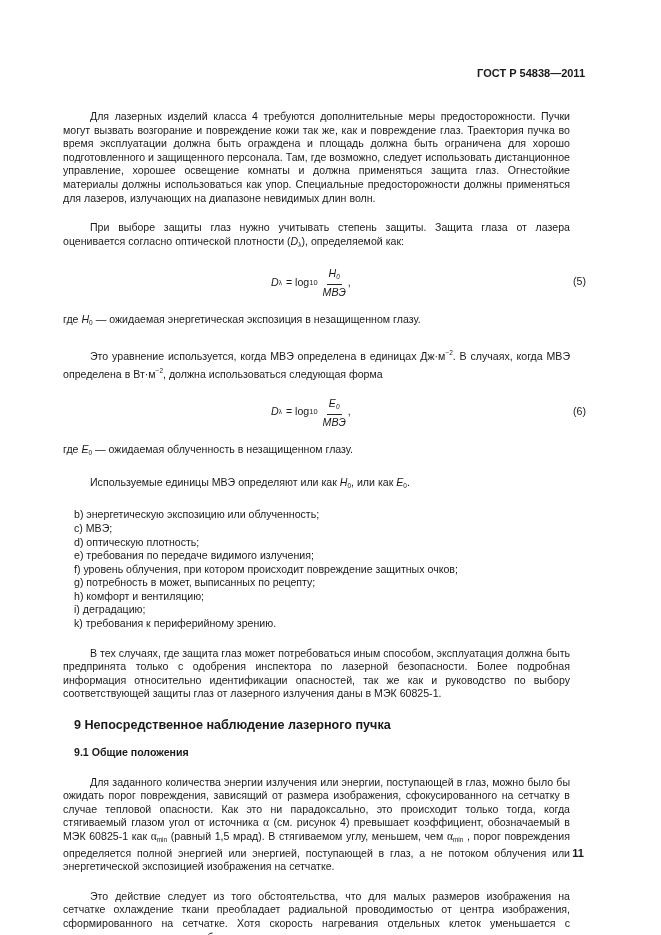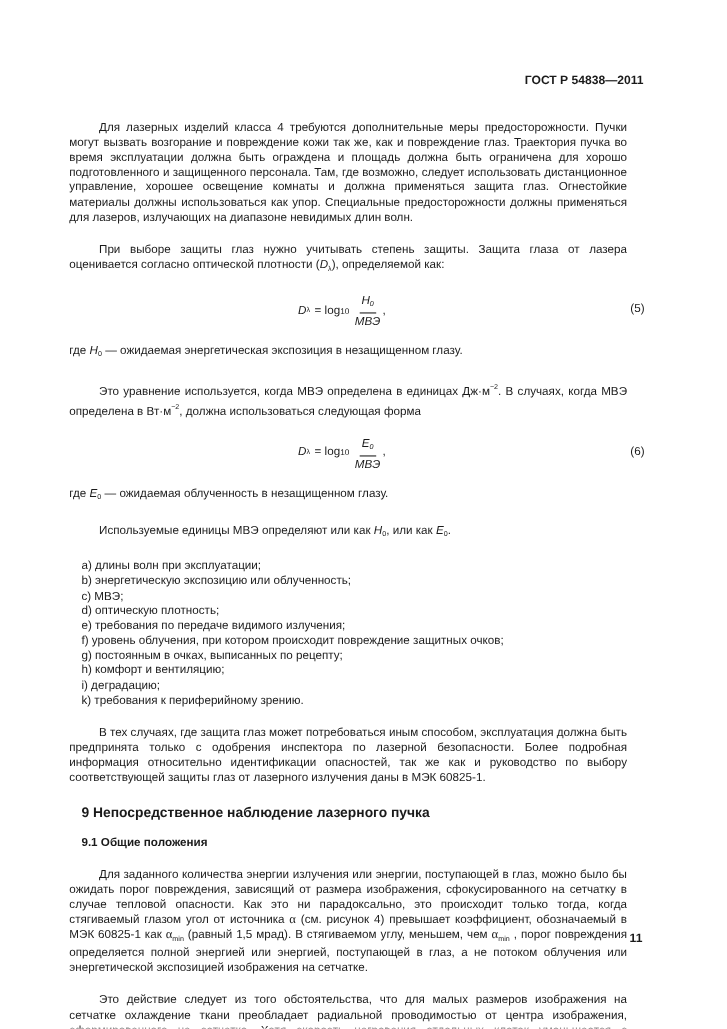--- a/index.html
+++ b/index.html
@@ -157,27 +157,26 @@
       </div>
       <div class="formula-number">(6)</div>
     </div>
 
     <p><span>где </span><i>E</i><span class="sub-small">0</span><span> — ожидаемая облученность в незащищенном глазу.</span></p>
 
     <p class="indent"><span>Используемые единицы МВЭ определяют или как </span><i>H</i><span class="sub-small">0</span><span>, или как </span><i>E</i><span class="sub-small">0</span><span>.</span></p>
 
 
     <div>
-      <p class="list-item">a) длины волн при эксплуатации;</p>
       <p class="list-item">b) энергетическую экспозицию или облученность;</p>
       <p class="list-item">c) МВЭ;</p>
       <p class="list-item">d) оптическую плотность;</p>
       <p class="list-item">e) требования по передаче видимого излучения;</p>
       <p class="list-item">f) уровень облучения, при котором происходит повреждение защитных очков;</p>
-      <p class="list-item">g) постоянным в очках, выписанных по рецепту;</p>
+      <p class="list-item">g) потребность в может, выписанных по рецепту;</p>
       <p class="list-item">h) комфорт и вентиляцию;</p>
       <p class="list-item">i) деградацию;</p>
       <p class="list-item">k) требования к периферийному зрению.</p>
     </div>
 
     <p class="indent">В тех случаях, где защита глаз может потребоваться иным способом, эксплуатация должна быть предпринята только с одобрения инспектора по лазерной безопасности. Более подробная информация относительно идентификации опасностей, так же как и руководство по выбору соответствующей защиты глаз от лазерного излучения даны в МЭК 60825-1.</p>
 
     <div class="section-title">9 Непосредственное наблюдение лазерного пучка</div>
 
     <div class="subsection-title">9.1 Общие положения</div>

